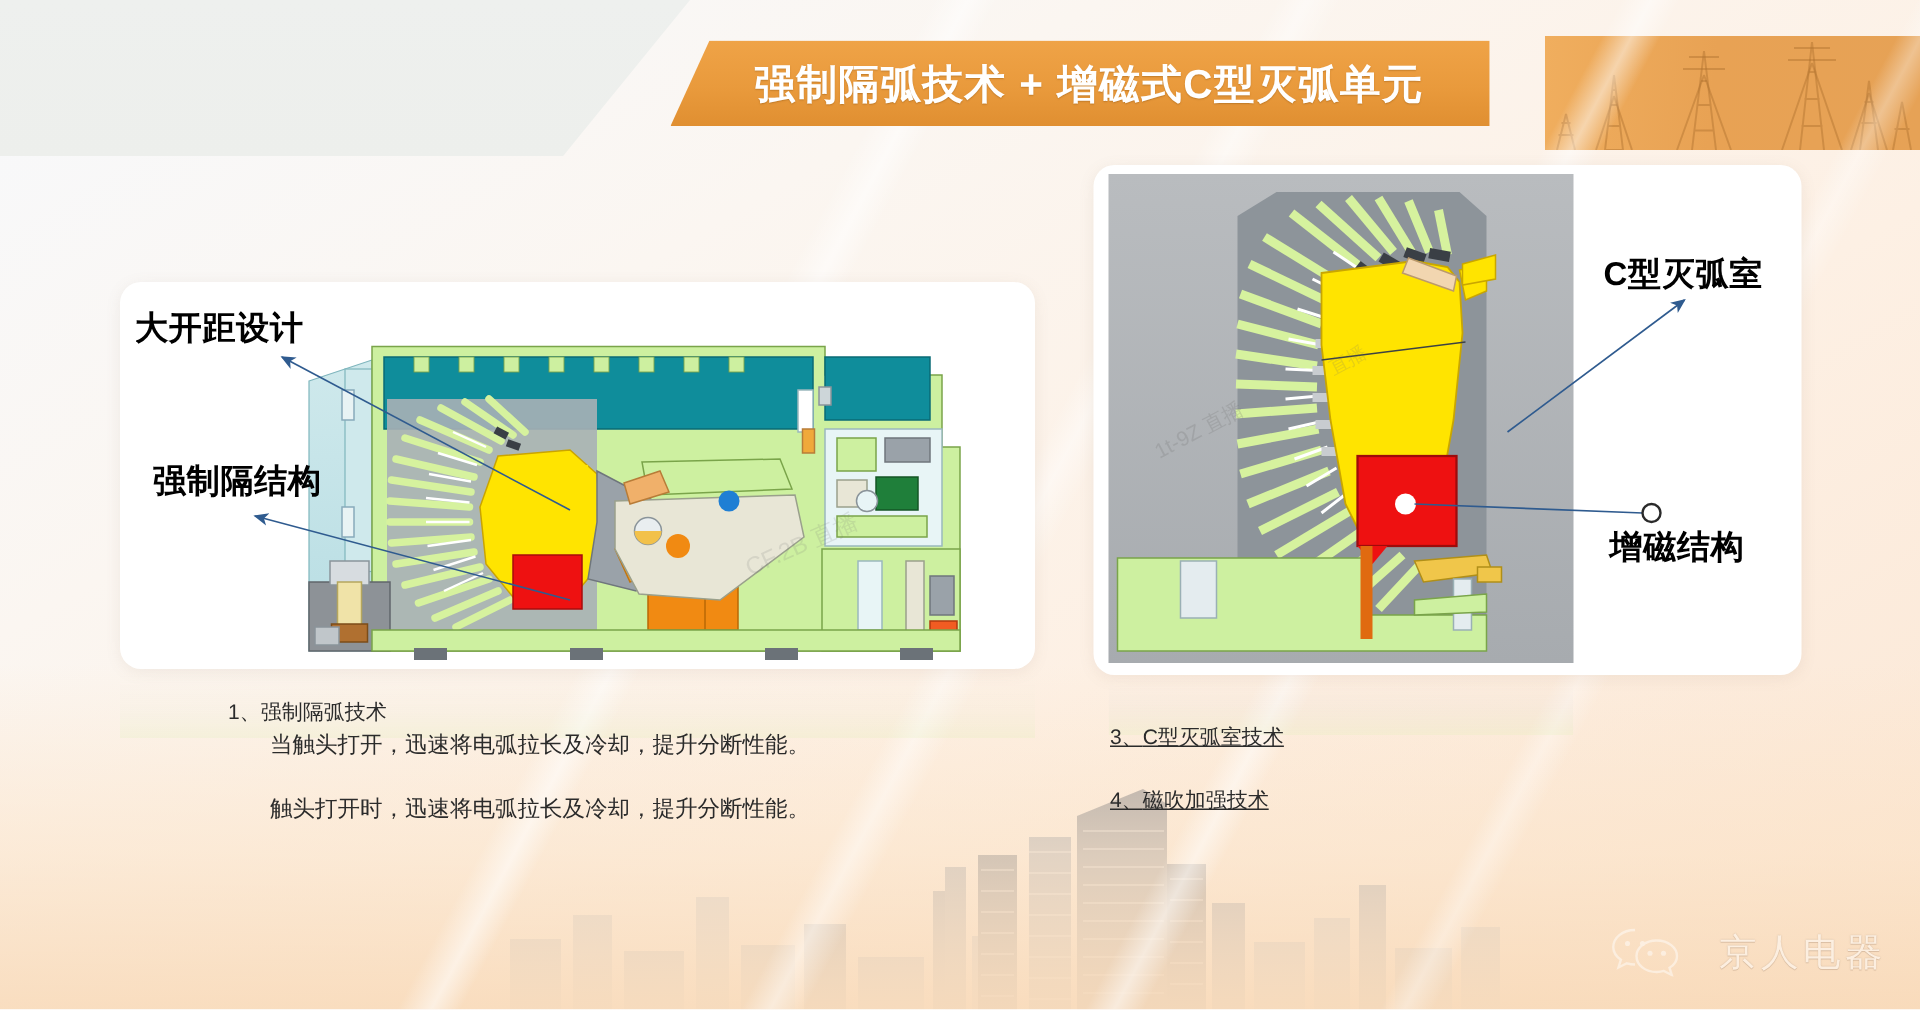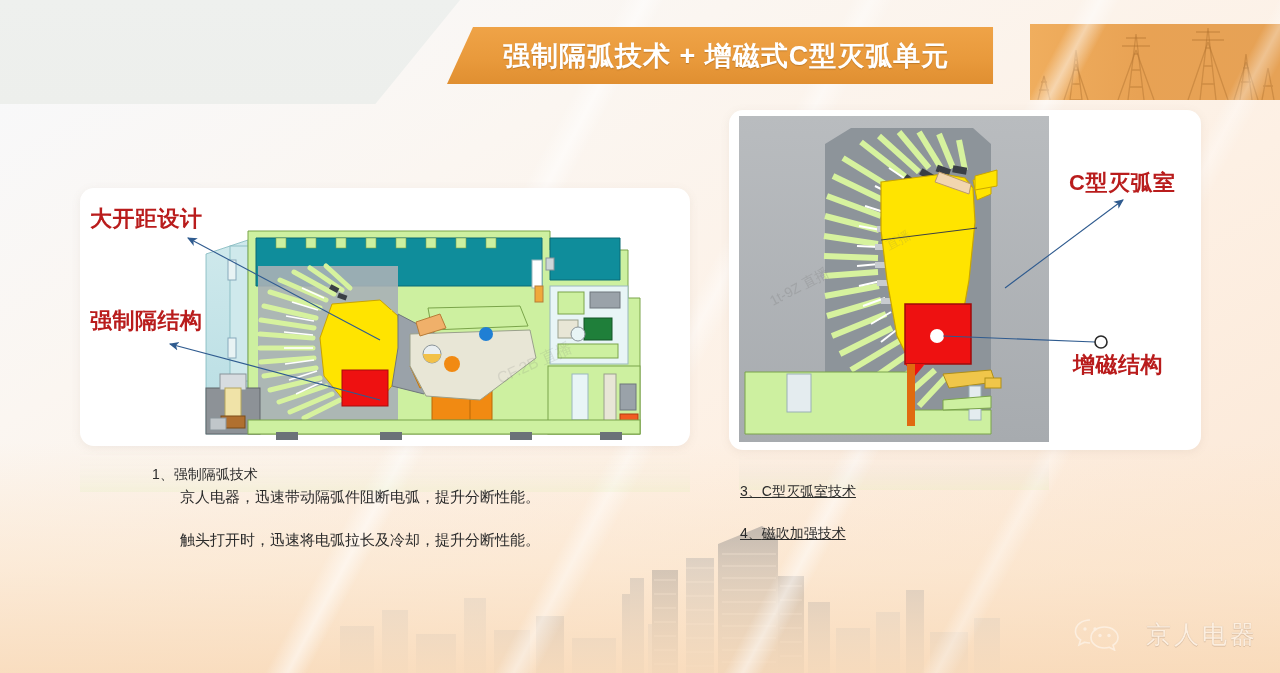--- a/index.html
+++ b/index.html
@@ -66,21 +66,21 @@
 
   .card-reflection {
     position: absolute; pointer-events: none; opacity: .16;
     transform: scaleY(-1); filter: blur(.4px);
     -webkit-mask-image: linear-gradient(to top, transparent 0%, rgba(0,0,0,.9) 100%);
             mask-image: linear-gradient(to top, transparent 0%, rgba(0,0,0,.9) 100%);
   }
 
   
   .callout {
-    position: absolute; color: #b91c1c; font-size: 21px; font-weight: bold;
+    position: absolute; color: #000000; font-size: 21px; font-weight: bold;
     white-space: nowrap; letter-spacing: .5px;
   }
   .callout-big { font-size: 22px; }
 
   
   .text-col { position: absolute; color: #2b2b2b; }
   .item { margin-bottom: 20px; }
   .item-title { font-size: 14px; line-height: 22px; white-space: nowrap; }
   .item-body  { font-size: 15px; line-height: 23px; text-indent: 28px; }
 
@@ -293,21 +293,21 @@
             <rect x="300" y="244" width="22" height="8"></rect>
           <rect x="430" y="244" width="22" height="8"></rect>
             <rect x="520" y="244" width="22" height="8"></rect>
         </g>
 
         <text x="420" y="196" fill="rgba(120,120,120,.16)" font-size="16" transform="rotate(-24 420 196)">CF.2B 直播</text>
       </g>
     </svg>
 
     <div class="callout callout-big" style="left:10px; top:16px;">大开距设计</div>
-    <div class="callout callout-big" style="left:10px; top:118px;text-align:center;">强制隔结构</div>
+    <div class="callout callout-big" style="left:22px; top:118px;text-align:center;">强制隔结构</div>
 
     <svg width="610" height="258" viewBox="0 0 610 258" style="position:absolute;left:0;top:0;pointer-events:none">
       <defs>
         <marker id="arrL" markerWidth="9" markerHeight="9" refX="8" refY="4.5" orient="auto">
           <path d="M9 4.5 L0 0.6 L2.4 4.5 L0 8.4 Z" fill="#2f5b8f"></path>
         </marker>
       </defs>
       <g stroke="#2f5b8f" stroke-width="1.1" fill="none" marker-end="url(#arrL)">
         <path d="M300 152 L108 50"></path>
         <path d="M300 212 L90 156"></path>
@@ -427,21 +427,21 @@
 
   <div class="card-reflection" style="left:739px; top:450px; width:310px; height:40px;
        background:linear-gradient(180deg,#cdf0a0 0%, #c6cbd0 55%, #e6e6e6 100%);"></div>
 
   <div class="text-col" style="left:152px; top:463px; width:520px;">
 
     <div class="item">
       <div class="item-title">
         <span>1、</span><span>强制隔弧技术</span>
       </div>
-      <div class="item-body">京人电器，迅速带动隔弧件阻断电弧，提升分断性能。</div>
+      <div class="item-body">当触头打开，迅速将电弧拉长及冷却，提升分断性能。</div>
     </div>
 
     <div class="item">
       <div class="item-body">触头打开时，迅速将电弧拉长及冷却，提升分断性能。</div>
     </div>
   </div>
 
   <div class="text-col" style="left:740px; top:480px; width:470px;text-decoration:underline;">
 
     <div class="item">

